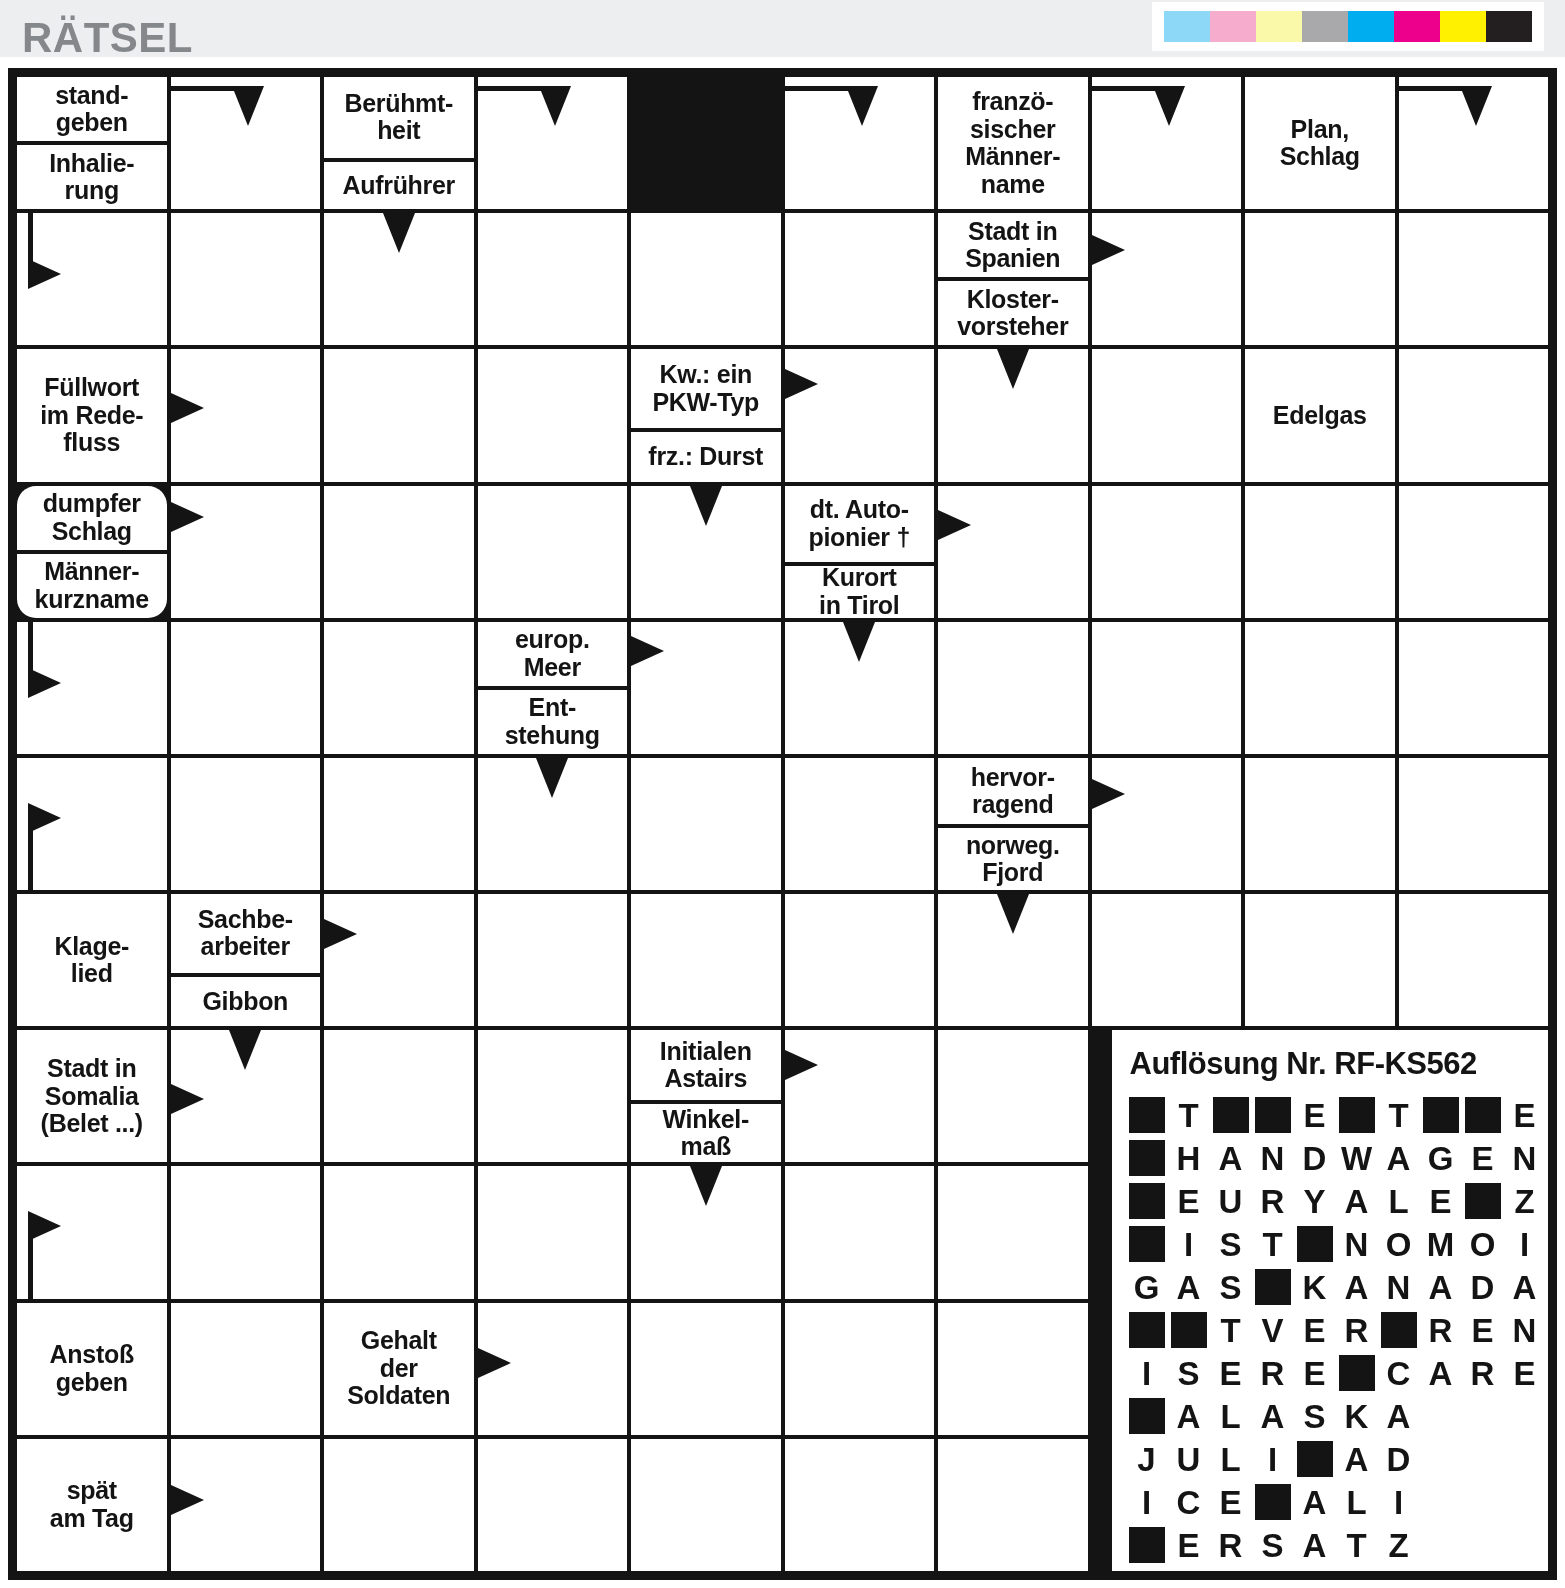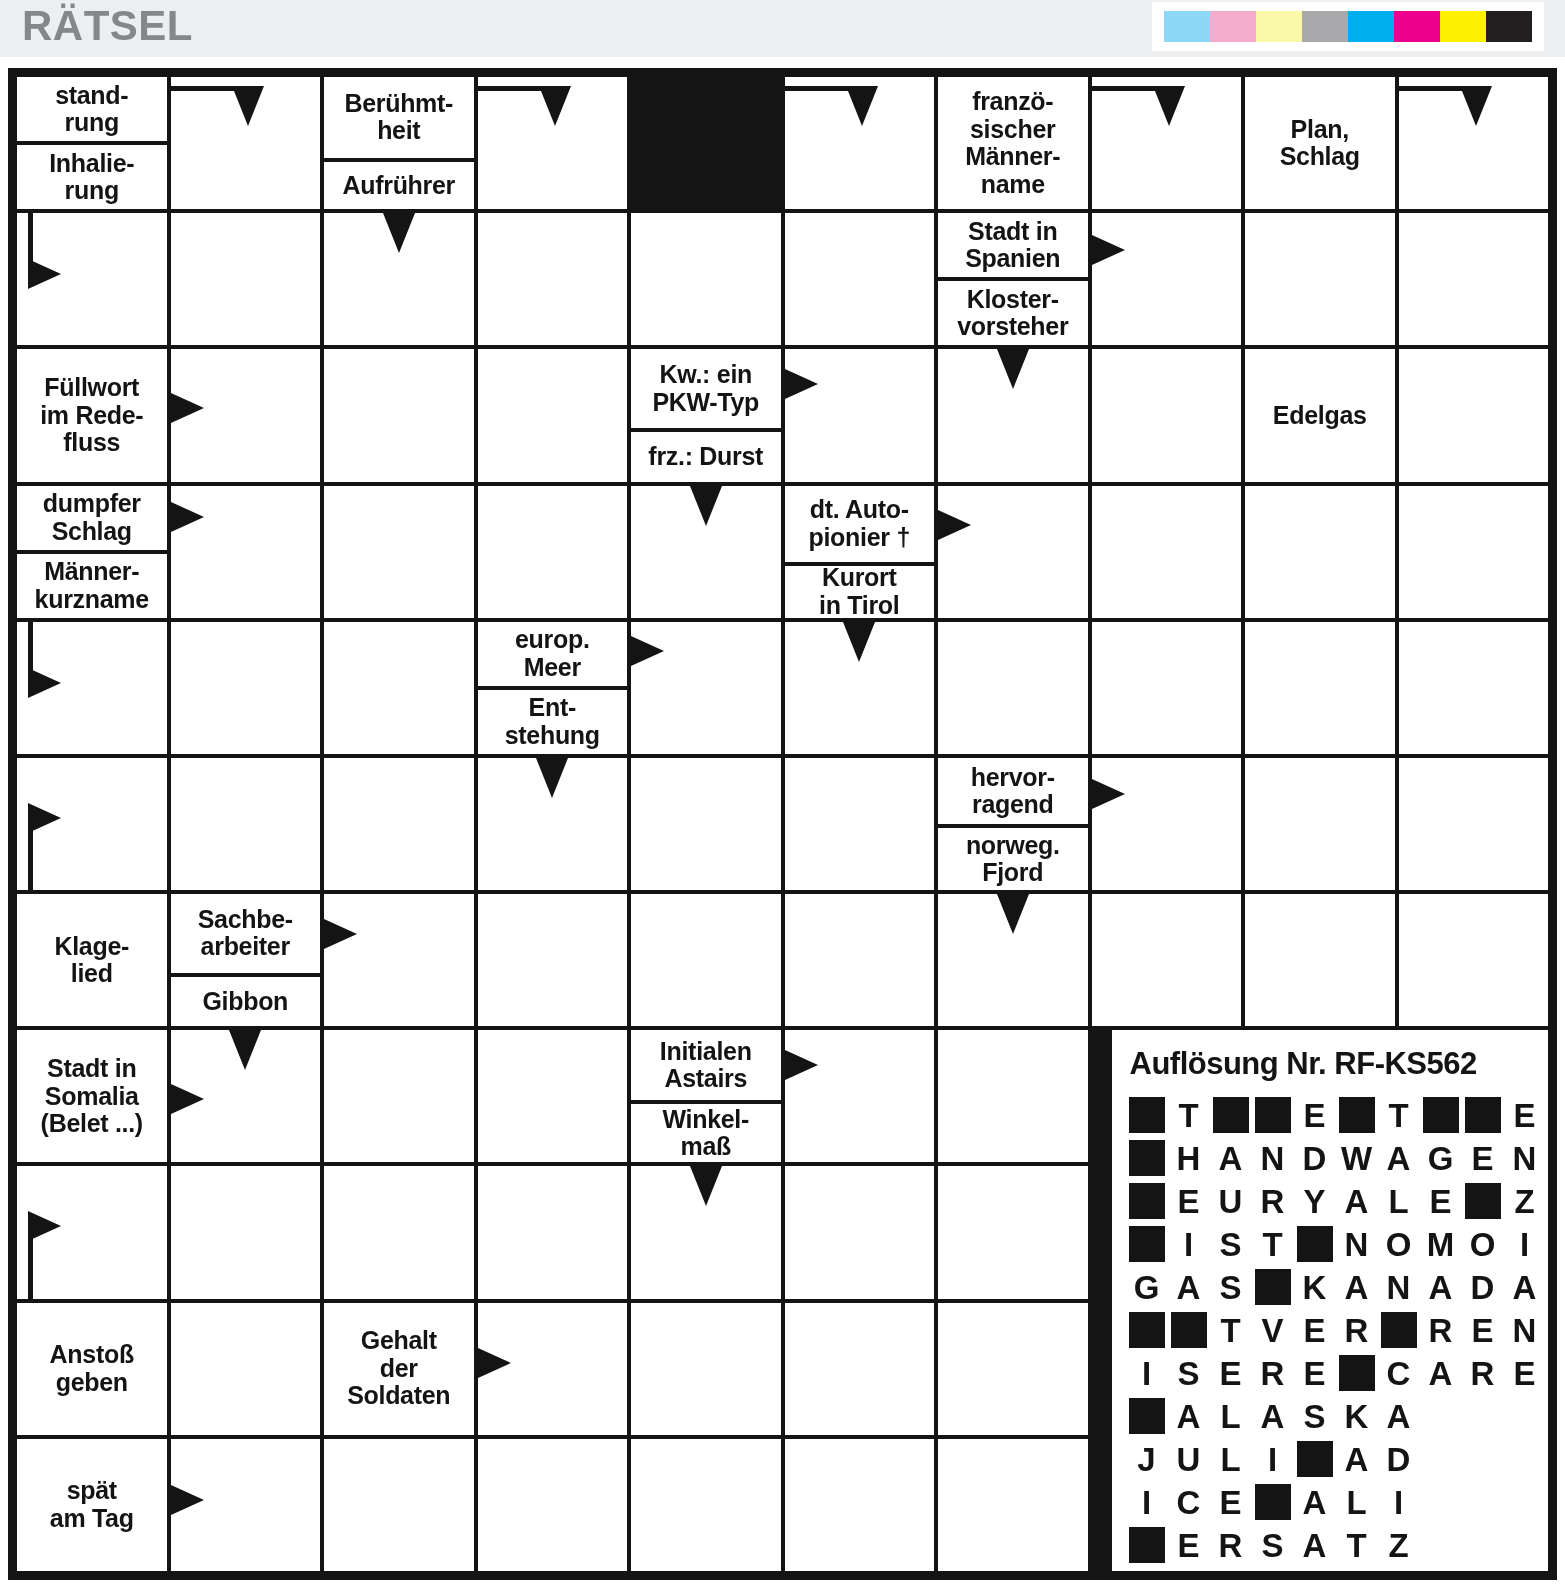--- a/index.html
+++ b/index.html
@@ -1,20 +1,20 @@
 <!DOCTYPE html>
 <html><head>
 <meta charset="utf-8">
 <style>
   html,body{margin:0;padding:0;}
   body{width:1565px;height:1588px;background:#fff;font-family:"Liberation Sans",sans-serif;position:relative;}
 
   
   .header{position:absolute;left:0;top:0;width:1565px;height:57px;background:#edeeef;}
-  .page-title{position:absolute;left:22px;top:2px;font-size:42px;font-weight:bold;color:#85888b;letter-spacing:.5px;}
+  .page-title{position:absolute;left:22px;top:14px;font-size:42px;font-weight:bold;color:#85888b;letter-spacing:.5px;}
   .colorbar{position:absolute;top:2px;right:21px;width:392px;height:49px;background:#fff;display:flex;box-sizing:border-box;padding:9px 12px;}
   .swatch{flex:1;height:100%;}
 
   
   .grid{position:absolute;left:8px;top:68px;width:1549px;height:1512px;box-sizing:border-box;
         border:9px solid #141414;background:#141414;display:grid;
         grid-template-columns:repeat(10,1fr);grid-template-rows:repeat(11,1fr);gap:4px;}
   .cell{background:#fff;position:relative;overflow:visible;}
   .clue{display:flex;flex-direction:column;}
   .clue-part{display:flex;align-items:center;justify-content:center;text-align:center;
@@ -217,21 +217,21 @@
         <div class="sol-letter">T</div>
         <div class="sol-letter">Z</div>
         <div></div>
         <div></div>
         <div></div>
       </div>
   </div>
   <div class="puzzle-id">RF-KS563</div>
 <div class="cell clue" style="grid-area: 1 / 1;">
       <div class="clue-part" style="flex-grow: 50; flex-basis: 0px;">stand-
-rung</div>
+geben</div>
       <div class="clue-part" style="flex-grow: 50; flex-basis: 0px;">Inhalie-
 rung</div>
     </div>
     <div class="cell" style="grid-area: 1 / 2;">
       <div class="a-wrap">
         <div class="bd-line"></div>
         <div class="bd-tri"></div>
       </div>
     </div>
     <div class="cell clue" style="grid-area: 1 / 3;">
@@ -326,21 +326,21 @@
     <div class="cell" style="grid-area: 3 / 7;">
       <div class="a-wrap">
         <div class="a-down"></div>
       </div>
     </div>
     <div class="cell" style="grid-area: 3 / 8;"></div>
     <div class="cell clue" style="grid-area: 3 / 9;">
       <div class="clue-part" style="flex-grow: 100; flex-basis: 0px;">Edelgas</div>
     </div>
     <div class="cell" style="grid-area: 3 / 10;"></div>
-    <div class="cell clue" style="grid-area: 4 / 1;">
+    <div class="cell clue" style="grid-area: 4 / 1; border-radius: 19px;">
       <div class="clue-part" style="flex-grow: 50; flex-basis: 0px;">dumpfer
 Schlag</div>
       <div class="clue-part" style="flex-grow: 50; flex-basis: 0px;">Männer-
 kurzname</div>
     </div>
     <div class="cell" style="grid-area: 4 / 2;">
       <div class="a-wrap">
         <div class="a-right" style="top: calc(24% - 15px);"></div>
       </div>
     </div>

